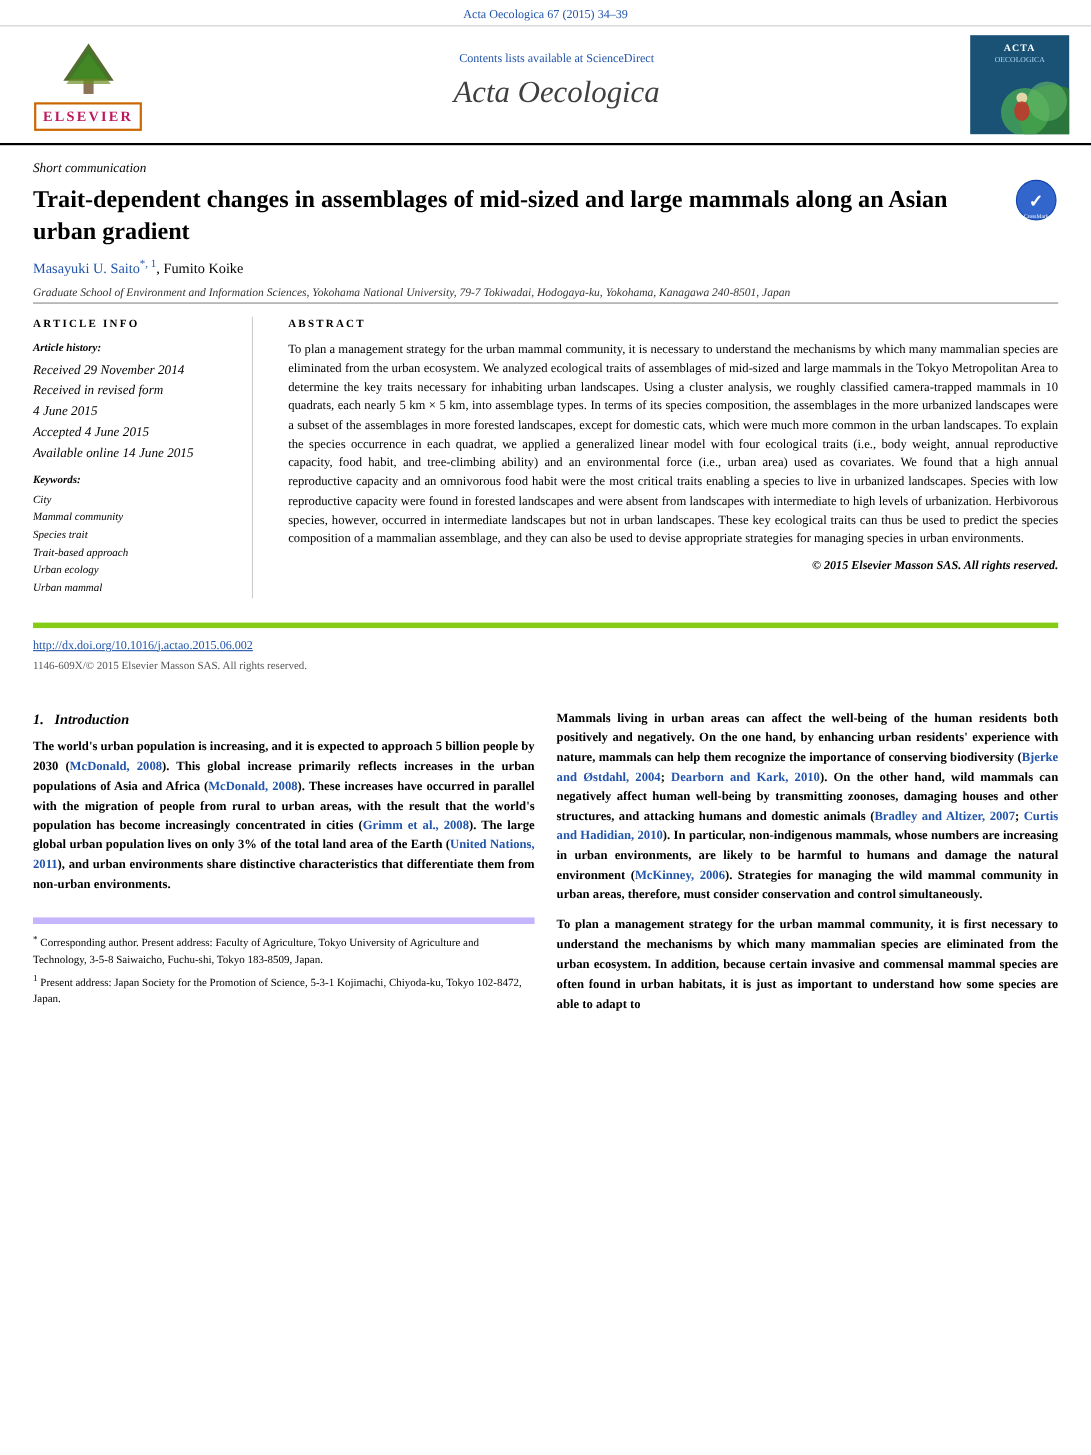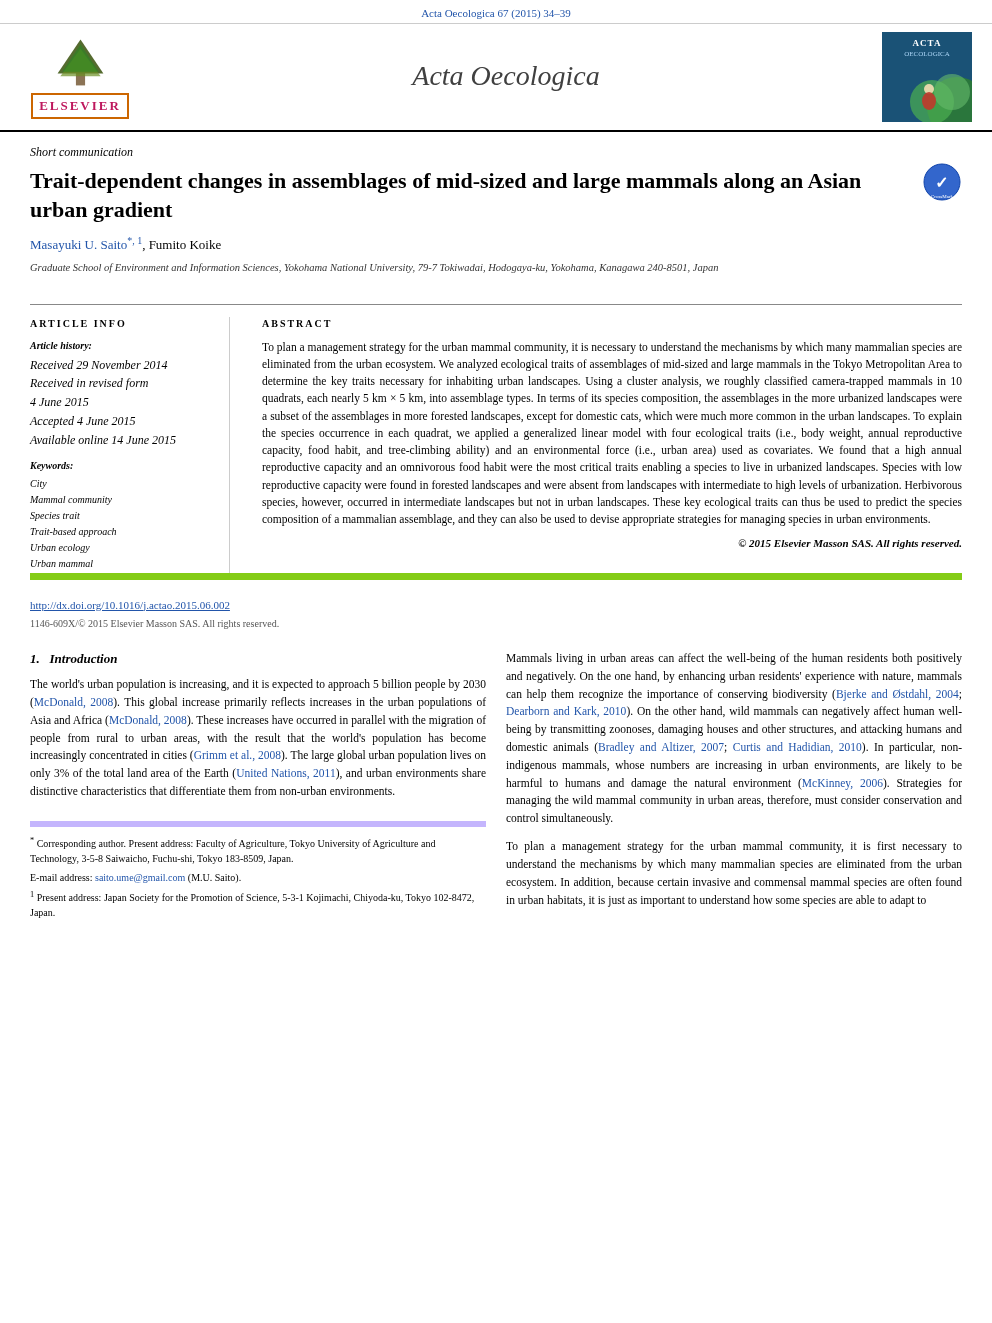--- a/index.html
+++ b/index.html
@@ -157,21 +157,21 @@
     .authors sup {
       color: #2255aa;
       font-size: 10px;
     }
 
     .author-link { color: #2255aa; text-decoration: none; }
 
     .affiliation {
       font-size: 10.5px;
       font-style: italic;
-      margin-bottom: 28px;
+      margin-bottom: 0;
       color: #333;
       line-height: 1.4;
     }
 
     
     .article-body {
       display: flex;
       gap: 32px;
       border-top: 1px solid #888;
       padding-top: 12px;
@@ -234,38 +234,38 @@
     .copyright-line {
       font-size: 11px;
       text-align: right;
       margin-top: 8px;
       font-style: italic;
       font-weight: bold;
     }
 
     
     .article-footer {
-      margin-top: 0;
-      border-top: 7px solid #84cc16;
-      padding-top: 16px;
+      margin-top: 22px;
+      border-top: 5px solid #84cc16;
+      padding-top: 6px;
     }
 
     .doi-link {
       font-size: 11px;
       color: #2255aa;
     }
 
     .copyright-footer {
       font-size: 10px;
       color: #555;
     }
 
     
     .intro-section {
-      margin-top: 18px;
+      margin-top: 32px;
       display: flex;
       gap: 20px;
     }
 
     .intro-left {
       flex: 1;
     }
 
     .intro-right {
       flex: 1;
@@ -275,20 +275,21 @@
       font-size: 13px;
       font-weight: bold;
       font-style: italic;
       margin-bottom: 8px;
     }
 
     .body-text {
       font-size: 11.5px;
       line-height: 1.55;
       text-align: justify;
+      font-weight: bold;
     }
 
     .body-text a { color: #2255aa; text-decoration: none; }
 
     
     .footnote-section {
       border-top: 6px solid #c4b5fd;
       margin-top: 20px;
       padding-top: 8px;
       font-size: 10px;
@@ -321,20 +322,24 @@
         <rect x="35" y="40" width="10" height="15" fill="#8B7355"></rect>
         <polygon points="40,5 15,42 65,42" fill="#556B2F"></polygon>
         <polygon points="40,15 18,45 62,45" fill="#6B8E23" opacity="0.7"></polygon>
         <polygon points="40,10 20,40 60,40" fill="#228B22" opacity="0.5"></polygon>
       </svg>
       <div class="elsevier-text">ELSEVIER</div>
     </div>
   </div>
 
   <div class="journal-header-center">
+    <div class="sciencedirect-link">
+      <span>Contents lists available at ScienceDirect</span>
+      <a href="#" style="color:#2255aa;"></a>
+    </div>
     <div class="journal-title-main">Acta Oecologica</div>
   </div>
 
   <div class="journal-header-right">
     <div class="acta-logo">
       <span class="acta-logo-text">ACTA</span>
       <span class="acta-logo-subtitle">OECOLOGICA</span>
 
       <svg class="acta-logo-circles" width="70" height="70" viewBox="0 0 70 70">
         <circle cx="50" cy="50" r="30" fill="#2e7d32" opacity="0.85"></circle>
@@ -411,23 +416,20 @@
       </div>
       <p class="body-text">
         The world's urban population is increasing, and it is expected to approach 5 billion people by 2030 (<a href="#">McDonald, 2008</a>). This global increase primarily reflects increases in the urban populations of Asia and Africa (<a href="#">McDonald, 2008</a>). These increases have occurred in parallel with the migration of people from rural to urban areas, with the result that the world's population has become increasingly concentrated in cities (<a href="#">Grimm et al., 2008</a>). The large global urban population lives on only 3% of the total land area of the Earth (<a href="#">United Nations, 2011</a>), and urban environments share distinctive characteristics that differentiate them from non-urban environments.
       </p>
 
       <div class="footnote-section">
         <div class="footnote-item">
           <sup>*</sup> Corresponding author. Present address: Faculty of Agriculture, Tokyo University of Agriculture and Technology, 3-5-8 Saiwaicho, Fuchu-shi, Tokyo 183-8509, Japan.
         </div>
         <div class="footnote-item">
-          E-mail address: <a href="#">saito.ume@gmail.com</a> (M.U. Saito).
-        </div>
-        <div class="footnote-item">
           <sup>1</sup> Present address: Japan Society for the Promotion of Science, 5-3-1 Kojimachi, Chiyoda-ku, Tokyo 102-8472, Japan.
         </div>
       </div>
     </div>
 
     <div class="intro-right">
       <p class="body-text" style="margin-bottom:10px;">
         Mammals living in urban areas can affect the well-being of the human residents both positively and negatively. On the one hand, by enhancing urban residents' experience with nature, mammals can help them recognize the importance of conserving biodiversity (<a href="#">Bjerke and Østdahl, 2004</a>; <a href="#">Dearborn and Kark, 2010</a>). On the other hand, wild mammals can negatively affect human well-being by transmitting zoonoses, damaging houses and other structures, and attacking humans and domestic animals (<a href="#">Bradley and Altizer, 2007</a>; <a href="#">Curtis and Hadidian, 2010</a>). In particular, non-indigenous mammals, whose numbers are increasing in urban environments, are likely to be harmful to humans and damage the natural environment (<a href="#">McKinney, 2006</a>). Strategies for managing the wild mammal community in urban areas, therefore, must consider conservation and control simultaneously.
       </p>
       <p class="body-text">

